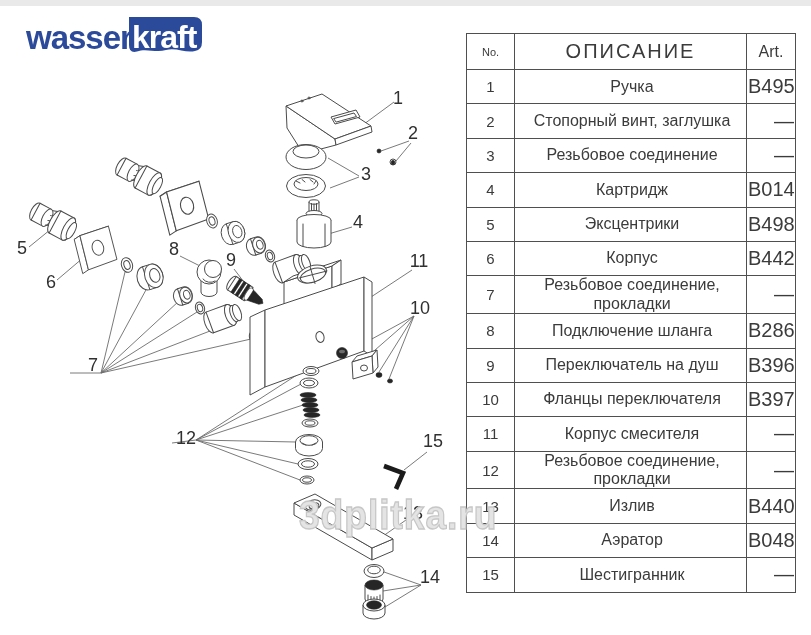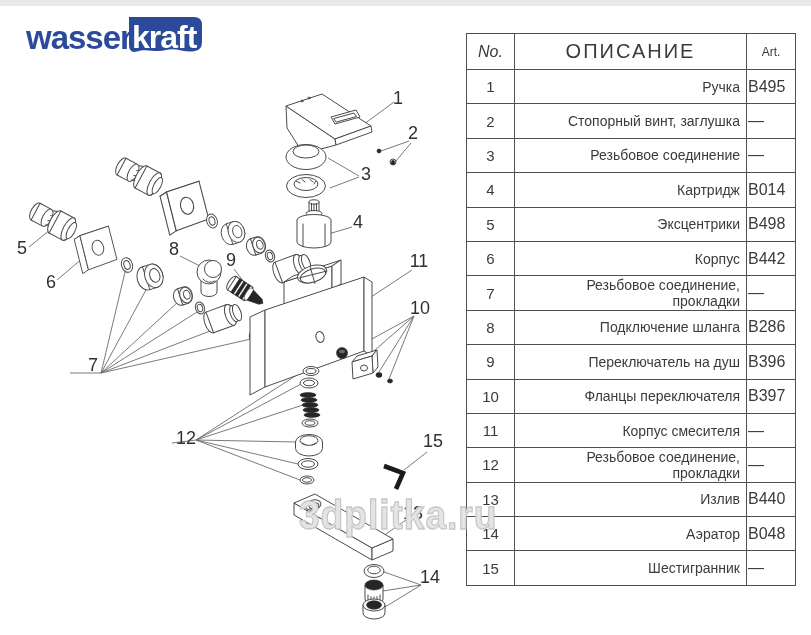--- a/index.html
+++ b/index.html
@@ -17,26 +17,26 @@
     transform:scaleX(.93);transform-origin:left top;white-space:nowrap;
   }
   table.parts-table{
     position:absolute;left:466px;top:33px;width:329px;z-index:2;
     border-collapse:collapse;table-layout:fixed;color:#3b3b3b;background:#fff0;
   }
   .parts-table th,.parts-table td{border:1px solid #4f4f4f;overflow:hidden;}
   .parts-table thead tr{height:36px;}
   .parts-table tbody tr{height:34.4px;}
   col.c1{width:48px}col.c2{width:232px}col.c3{width:49px}
-  th.h-no{font-size:16px;font-weight:normal;font-style:italic;}
+  th.h-no{font-size:11px;font-weight:normal;}
   th.h-desc{font-size:20px;font-weight:normal;letter-spacing:2px;}
-  th.h-art{font-size:12px;font-weight:normal;}
+  th.h-art{font-size:16px;font-weight:normal;}
   .parts-table td.c-no{text-align:center;font-size:15px;}
-  .parts-table td.c-desc{text-align:right;font-size:14px;padding:0 6px 0 9px;line-height:1.15;}
-  .parts-table td.c-art{text-align:left;font-size:16px;}
+  .parts-table td.c-desc{text-align:center;font-size:16px;padding:0 6px 0 9px;line-height:1.15;}
+  .parts-table td.c-art{text-align:right;font-size:20px;}
   
   .fw{fill:#ffffff;stroke:#4b4b4b;stroke-width:1;stroke-linejoin:round;}
   .fd{fill:#262626;stroke:#262626;stroke-width:.6;stroke-linejoin:round;}
   .ln{fill:none;stroke:#4b4b4b;stroke-width:1;stroke-linecap:round;stroke-linejoin:round;}
   .ld{fill:none;stroke:#6b6b6b;stroke-width:.9;}
   text.num{font:18px "Liberation Sans",sans-serif;fill:#303030;text-anchor:middle;}
 </style>
 </head>
 <body>
 

